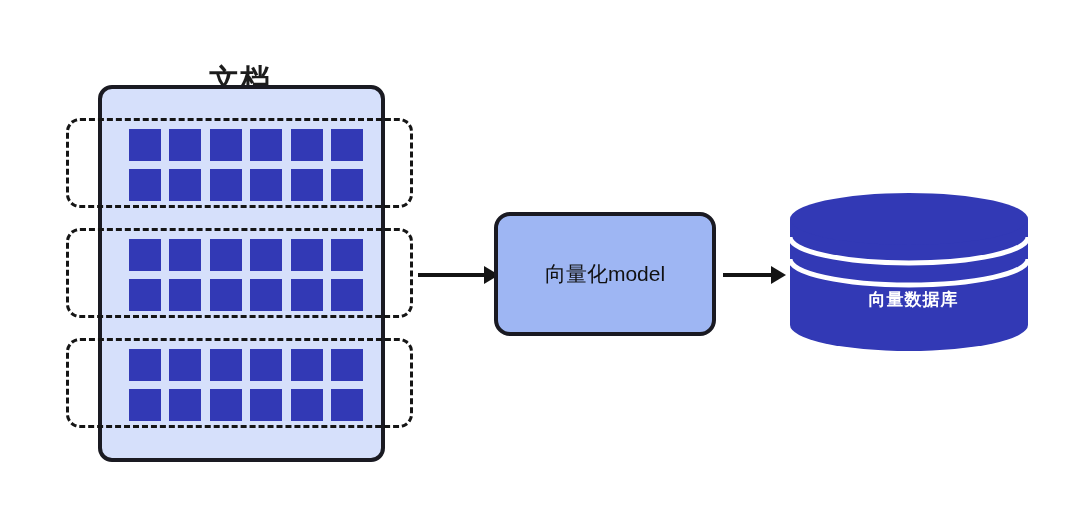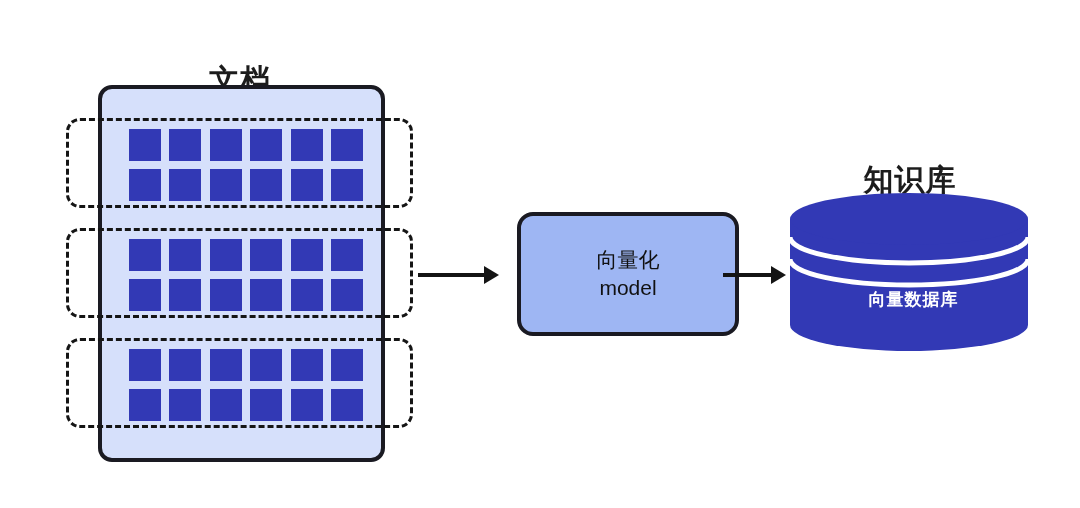--- a/index.html
+++ b/index.html
@@ -110,30 +110,30 @@
   }
   #arrow-model-to-db {
     left: 723px;
     top: 273px;
     width: 50px;
   }
 
   
   #embedding-box {
     position: absolute;
-    left: 517px;
+    left: 494px;
     top: 212px;
     width: 222px;
     height: 124px;
     box-sizing: border-box;
     background: #9eb6f3;
     border: 4px solid #1a1a22;
     border-radius: 16px;
     display: flex;
-    flex-direction: column;
+    flex-direction: row;
     align-items: center;
     justify-content: center;
     color: #111111;
   }
   #embedding-box .line {
     font-size: 21px;
     line-height: 28px;
     white-space: nowrap;
   }
   #embedding-box .line.cjk {
@@ -229,21 +229,20 @@
 
   <div class="arrow" id="arrow-doc-to-model"></div>
 
   <div id="embedding-box">
     <div class="line cjk">向量化</div>
     <div class="line">model</div>
   </div>
 
   <div class="arrow" id="arrow-model-to-db"></div>
 
-  <div class="title" id="kb-title">知识库</div>
 
   <div id="vector-db">
     <svg viewBox="0 0 238 158">
 
       <path d="M0,26 L0,132 A119,26 0 0 0 238,132 L238,26 Z" fill="#3239b5"></path>
 
       <ellipse cx="119" cy="26" rx="119" ry="26" fill="#3239b5"></ellipse>
 
       <path d="M0,44 A119,26 0 0 0 238,44" fill="none" stroke="#ffffff" stroke-width="5"></path>
       <path d="M0,66 A119,26 0 0 0 238,66" fill="none" stroke="#ffffff" stroke-width="5"></path>

